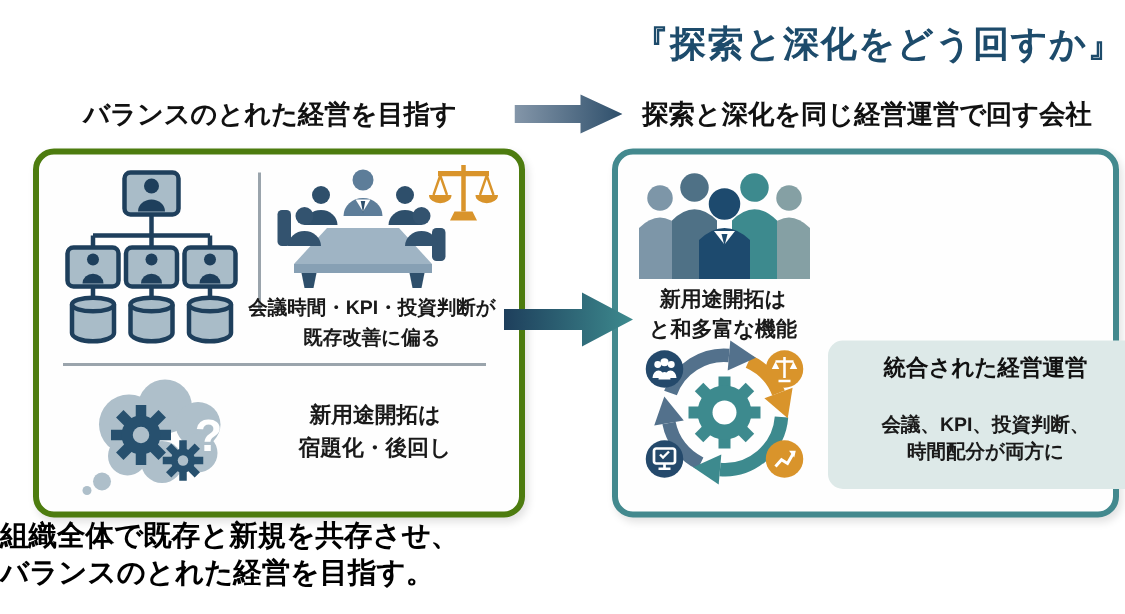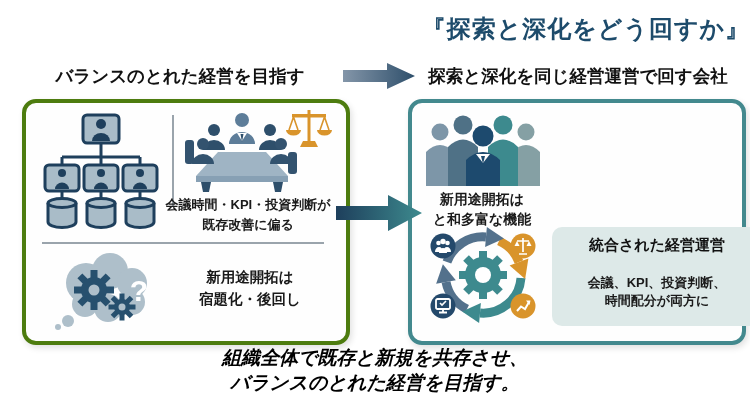--- a/index.html
+++ b/index.html
@@ -34,22 +34,22 @@
   .arrows-wrap{position:absolute;left:136px;top:3px;width:182px;height:120px;}
   .arrows-svg{position:absolute;left:0;top:0;width:182px;height:120px;}
   .arrow-label{position:absolute;font-size:14px;font-weight:bold;color:#1a1a1a;white-space:nowrap;}
   .arrow-label.top{left:10px;top:3px;}
   .arrow-label.bottom{left:52px;top:96px;}
   .cycle{position:absolute;left:12px;top:115px;width:118px;height:112px;}
   .summary{position:absolute;left:140px;top:124px;width:210px;height:99px;background:#dde9e8;
            border-radius:10px;text-align:center;}
   .summary-title{margin-top:9px;font-size:15px;font-weight:bold;color:#111;}
   .summary-body{margin-top:19px;font-size:13px;font-weight:bold;line-height:1.4;color:#1a1a1a;}
-  .footer{position:absolute;top:345px;left:0;width:750px;text-align:center;
-          font-size:19px;font-weight:bold;color:#000;line-height:1.32;font-style:italic;}
+  .footer{position:absolute;top:345px;left:0;width:750px;text-align:left;
+          font-size:19px;font-weight:bold;color:#000;line-height:1.32;}
 </style>
 </head>
 <body>
 
 <div class="canvas">
 
   <div class="title">『探索と深化をどう回すか』</div>
 
   <div class="col-header left">バランスのとれた経営を目指す</div>
 

